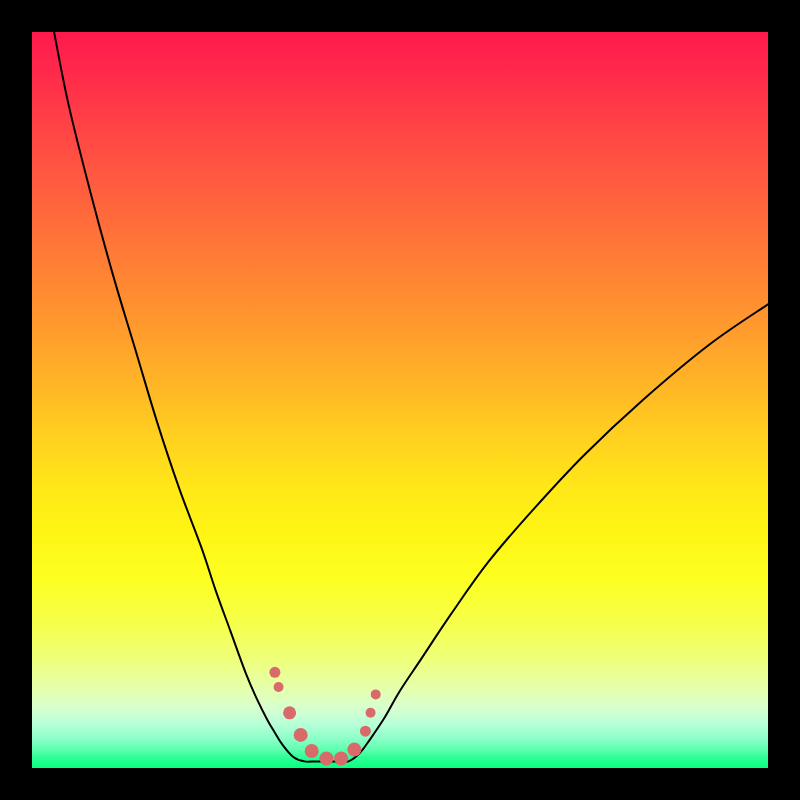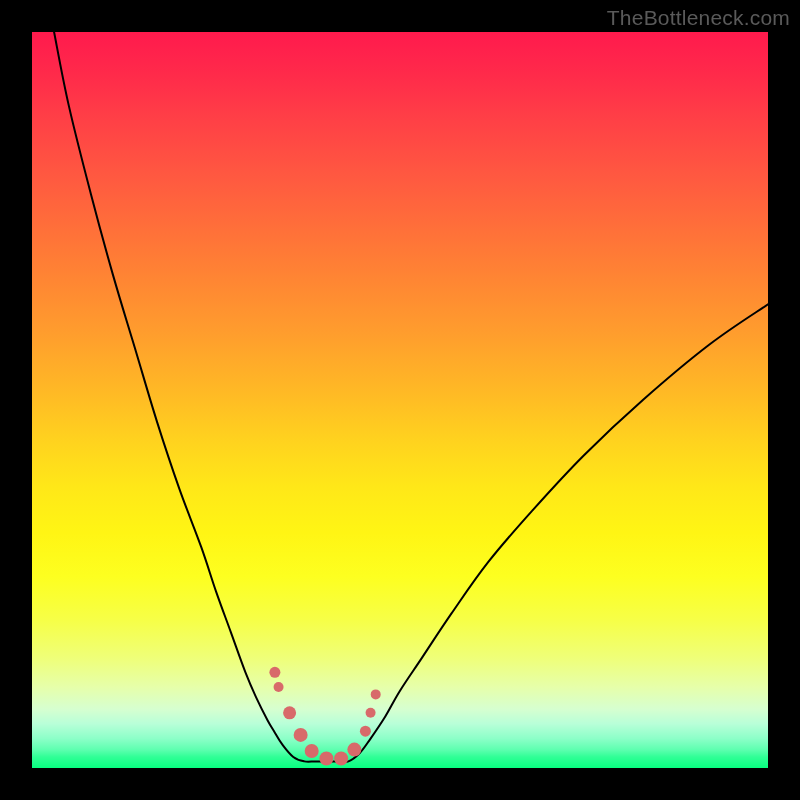--- a/index.html
+++ b/index.html
@@ -64,21 +64,20 @@
   svg.curves {
     position: absolute;
     left: 0; top: 0;
     width: 100%; height: 100%;
   }
 </style>
 </head>
 <body>
 
 <div class="frame">
-  <div class="watermark">TheBottleneck.com</div>
 
   <div class="plot-area">
     <div class="gradient"></div>
     <svg class="curves" viewBox="0 0 736 736" preserveAspectRatio="none">
       <g id="curve-layer">
           <path d="M 22.08 0.00 C 24.73 13.25, 30.18 44.45, 36.80 73.60 C 43.42 102.75, 50.93 131.45, 58.88 161.92 C 66.83 192.39, 73.01 215.06, 80.96 242.88 C 88.91 270.70, 95.09 289.98, 103.04 316.48 C 110.99 342.98, 117.17 364.91, 125.12 390.08 C 133.07 415.25, 139.25 433.80, 147.20 456.32 C 155.15 478.84, 162.66 496.65, 169.28 515.20 C 175.90 533.75, 178.70 544.12, 184.00 559.36 C 189.30 574.60, 193.42 585.27, 198.72 599.84 C 204.02 614.41, 208.80 628.40, 213.44 640.32 C 218.08 652.24, 220.51 657.47, 224.48 666.08 C 228.45 674.69, 232.21 681.93, 235.52 688.16 C 238.83 694.39, 240.23 696.30, 242.88 700.67 C 245.53 705.04, 246.93 708.08, 250.24 712.45 C 253.55 716.82, 257.31 721.91, 261.28 724.96 C 265.25 728.01, 268.35 728.58, 272.32 729.38 C 276.29 730.17, 279.39 729.38, 283.36 729.38 C 287.33 729.38, 290.43 729.38, 294.40 729.38 C 298.37 729.38, 301.47 729.38, 305.44 729.38 C 309.41 729.38, 312.51 730.83, 316.48 729.38 C 320.45 727.92, 323.55 725.39, 327.52 721.28 C 331.49 717.17, 333.92 713.18, 338.56 706.56 C 343.20 699.94, 347.98 693.09, 353.28 684.48 C 358.58 675.87, 361.38 669.32, 368.00 658.72 C 374.62 648.12, 380.81 639.51, 390.08 625.60 C 399.35 611.69, 407.60 598.66, 419.52 581.44 C 431.44 564.22, 441.75 548.47, 456.32 529.92 C 470.89 511.37, 483.26 497.61, 500.48 478.40 C 517.70 459.19, 532.13 443.07, 552.00 423.20 C 571.87 403.33, 588.36 387.87, 610.88 368.00 C 633.40 348.13, 654.60 330.02, 677.12 312.80 C 699.64 295.58, 725.40 279.61, 736.00 272.32" fill="none" stroke="#000000" stroke-width="2" stroke-linecap="round" stroke-linejoin="round"></path>
         </g>
       <g id="marker-layer">
           <circle cx="242.88" cy="640.32" r="5.5" fill="#d86a6a" stroke="#c95757" stroke-width="0"></circle>
           <circle cx="246.56" cy="655.04" r="5" fill="#d86a6a" stroke="#c95757" stroke-width="0"></circle>

